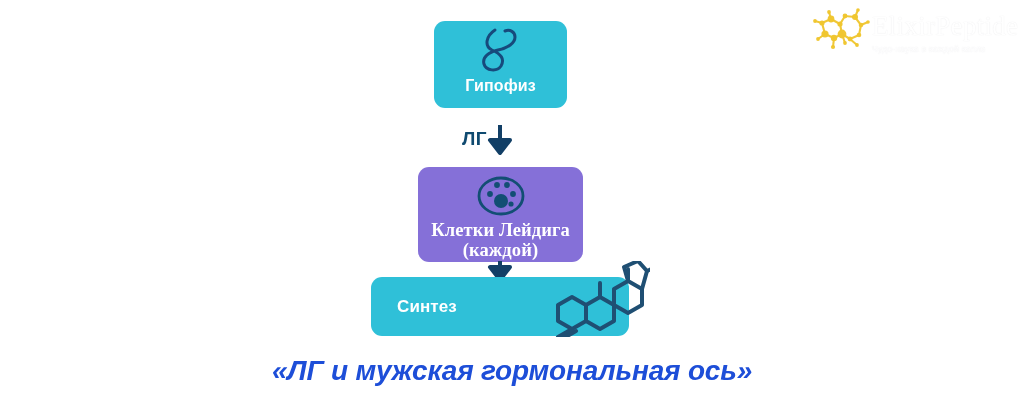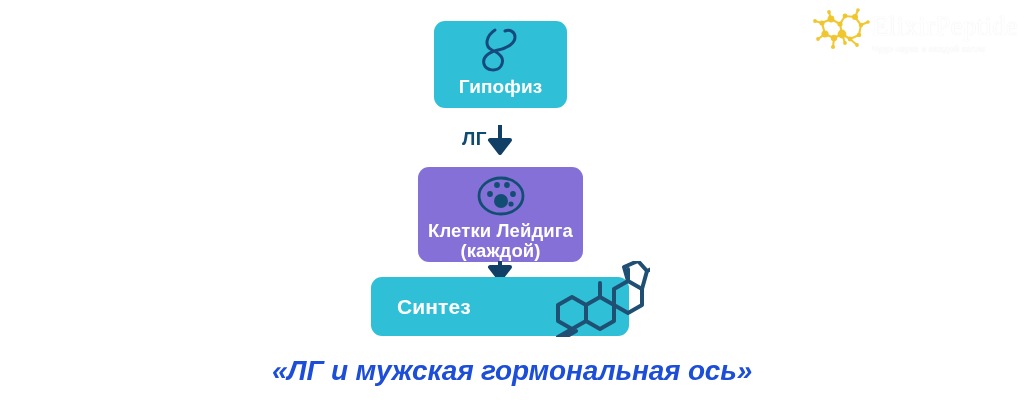--- a/index.html
+++ b/index.html
@@ -88,32 +88,33 @@
     height: 87px;
     background: #2fc0d8;
     border-radius: 11px;
   }
   #node-pituitary .node-icon {
     margin-top: 5px;
     width: 62px;
     height: 50px;
   }
   #node-pituitary .node-label {
-    font-size: 19px;
+    font-size: 16px;
     margin-top: 1px;
   }
 
   
   #node-leydig {
     left: 418px;
     top: 167px;
     width: 165px;
     height: 95px;
     background: #8570d8;
     border-radius: 11px;
+    font-family: Liberation Serif, serif;
   }
   #node-leydig .node-icon {
     margin-top: 7px;
     width: 64px;
     height: 44px;
   }
   #node-leydig .node-label {
     font-size: 18.5px;
     margin-top: 3px;
   }
@@ -125,21 +126,21 @@
     width: 258px;
     height: 59px;
     background: #2fc0d8;
     border-radius: 11px;
     flex-direction: row;
     align-items: center;
     justify-content: flex-start;
     overflow: visible;
   }
   #node-synthesis .node-label {
-    font-size: 21px;
+    font-size: 17px;
     text-align: left;
     margin-left: 26px;
     line-height: 1.12;
   }
   #molecule-icon {
     position: absolute;
     left: 181px;
     top: -16px;
     width: 98px;
     height: 76px;

